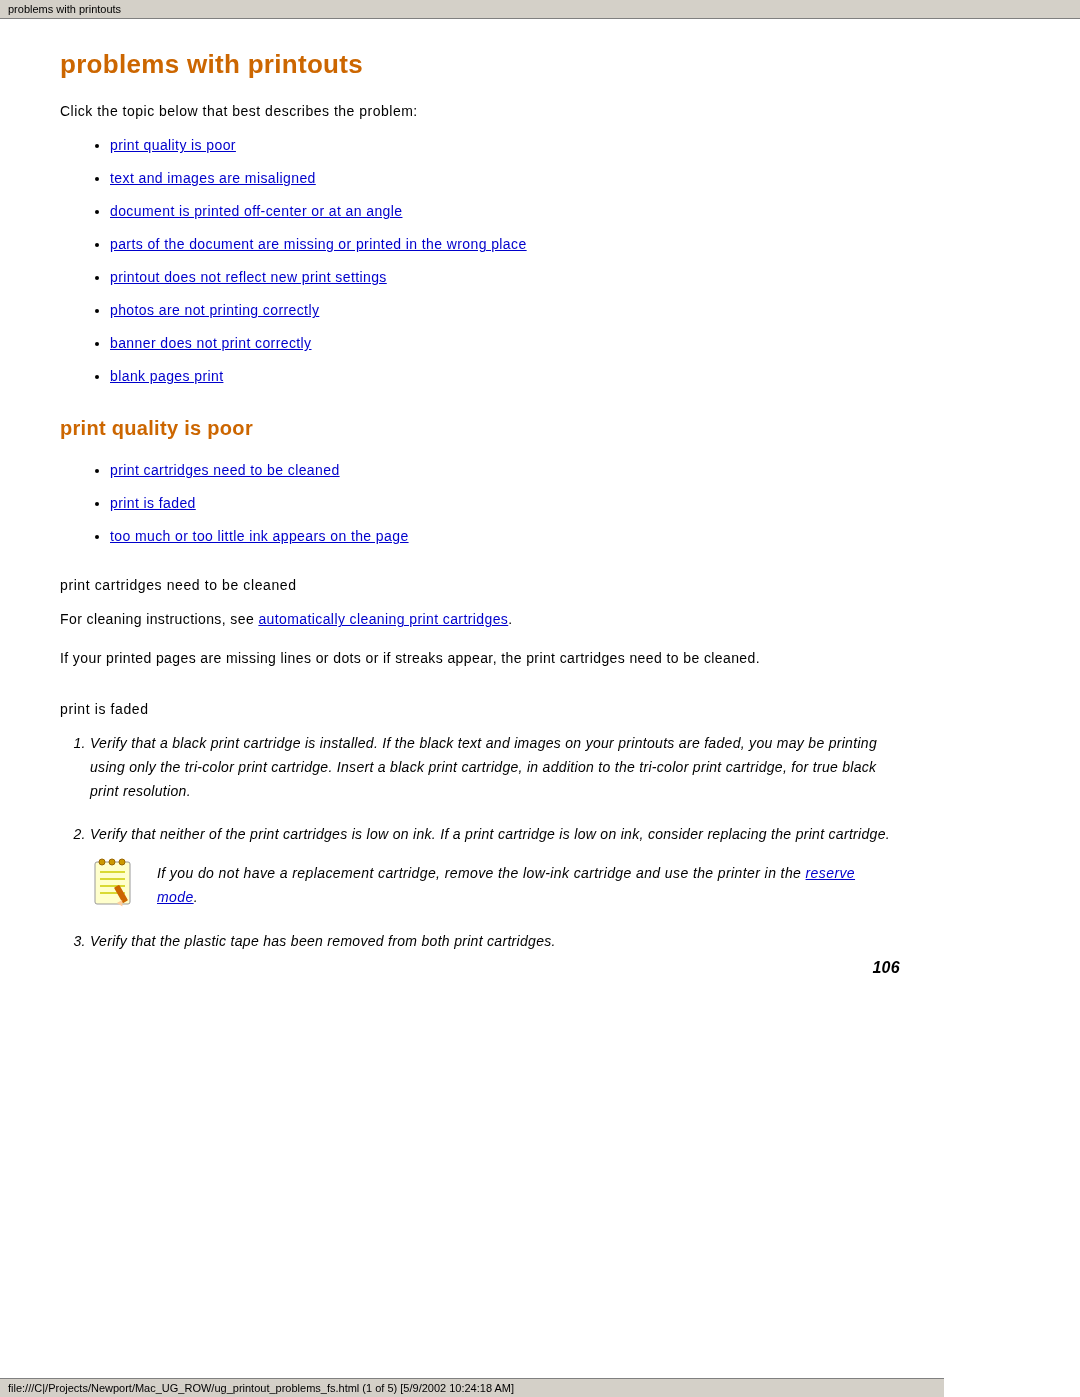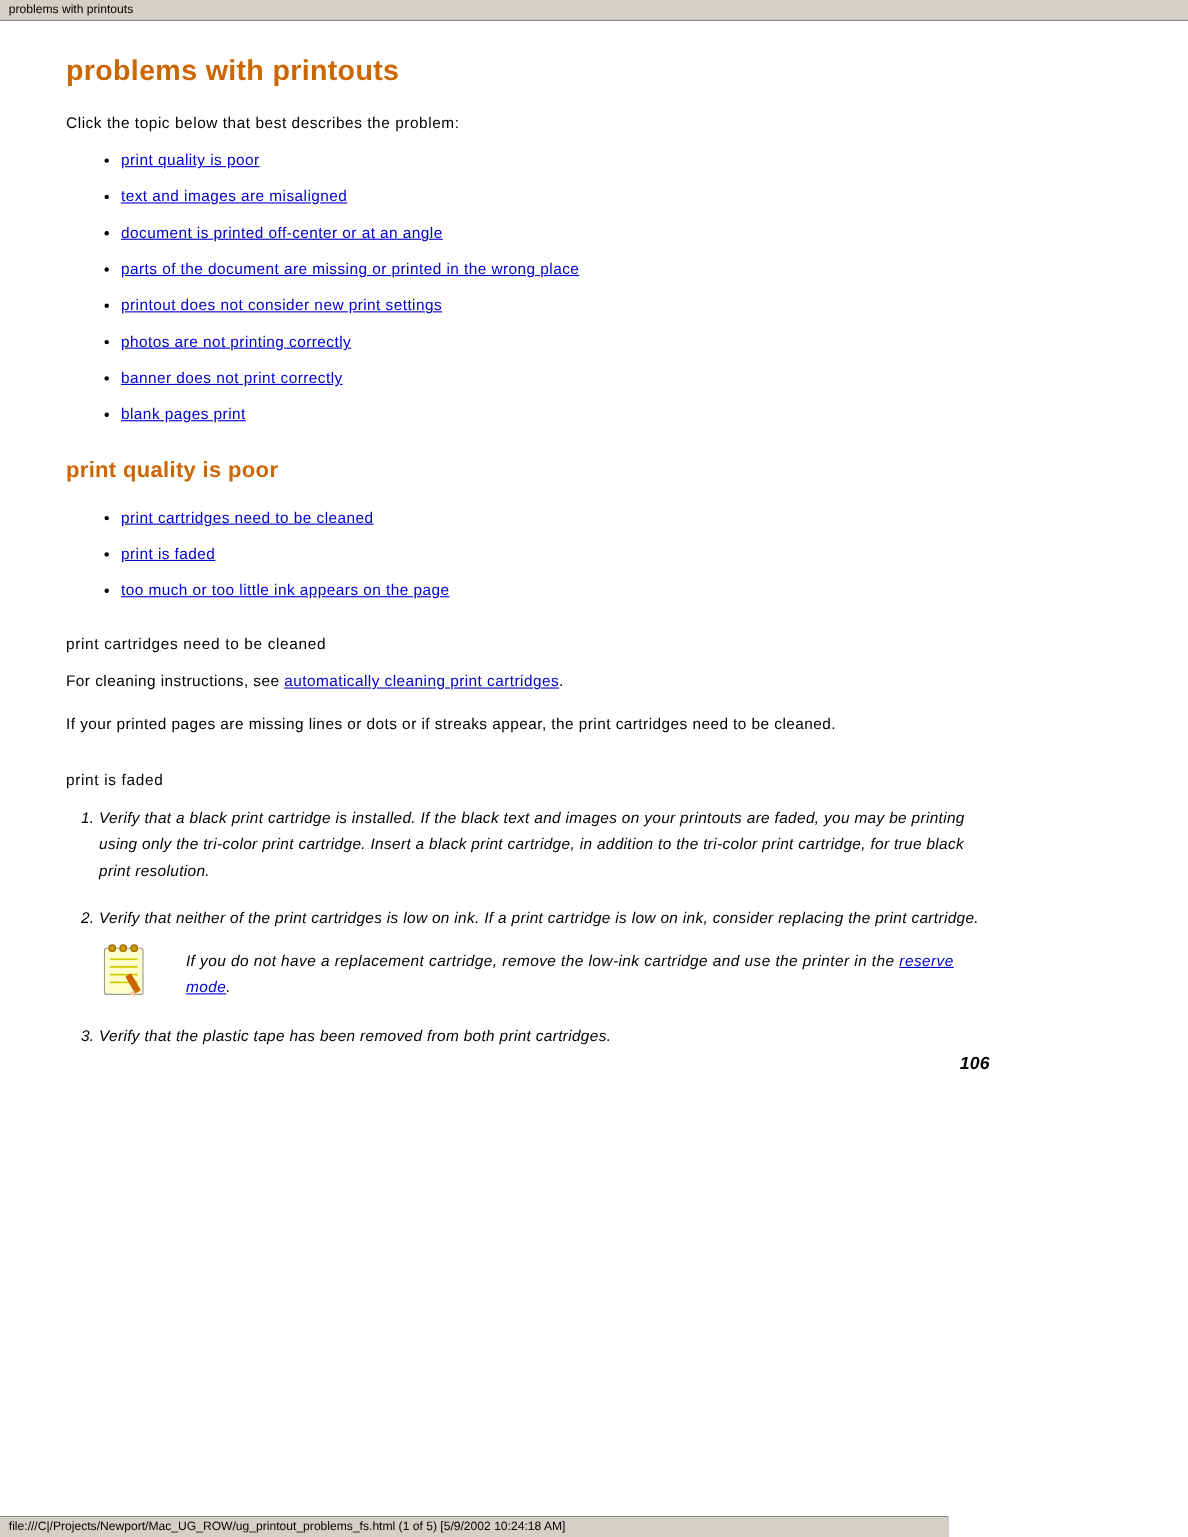--- a/index.html
+++ b/index.html
@@ -107,21 +107,21 @@
 
     ol.numbered-list li a {
       color: #0000cc;
       text-decoration: underline;
     }
 
     .note-box {
       display: flex;
       align-items: flex-start;
       margin: 10px 0 20px 0;
-      gap: 29px;
+      gap: 17px;
     }
 
     .note-icon {
       width: 50px;
       height: 50px;
       flex-shrink: 0;
     }
 
     .note-text {
       font-size: 14px;
@@ -136,21 +136,21 @@
     }
 
     .bottom-bar {
       background: #d4d0c8;
       padding: 3px 8px;
       font-size: 11px;
       color: #000;
       border-top: 1px solid #808080;
       position: fixed;
       bottom: 0;
-      width: 862px;
+      width: 944px;
     }
 
     .page-number-area {
       display: flex;
       justify-content: flex-end;
       padding-right: 0;
     }
 
     .content-with-pagenum {
       position: relative;
@@ -176,21 +176,21 @@
     <li>
       <a href="#misaligned">text and images are misaligned</a>
     </li>
     <li>
       <a href="#off-center">document is printed off-center or at an angle</a>
     </li>
     <li>
       <a href="#missing">parts of the document are missing or printed in the wrong place</a>
     </li>
     <li>
-      <a href="#settings">printout does not consider new print settings</a>
+      <a href="#settings">printout does not reflect new print settings</a>
     </li>
     <li>
       <a href="#photos">photos are not printing correctly</a>
     </li>
     <li>
       <a href="#banner">banner does not print correctly</a>
     </li>
     <li>
       <a href="#blank">blank pages print</a>
     </li>

